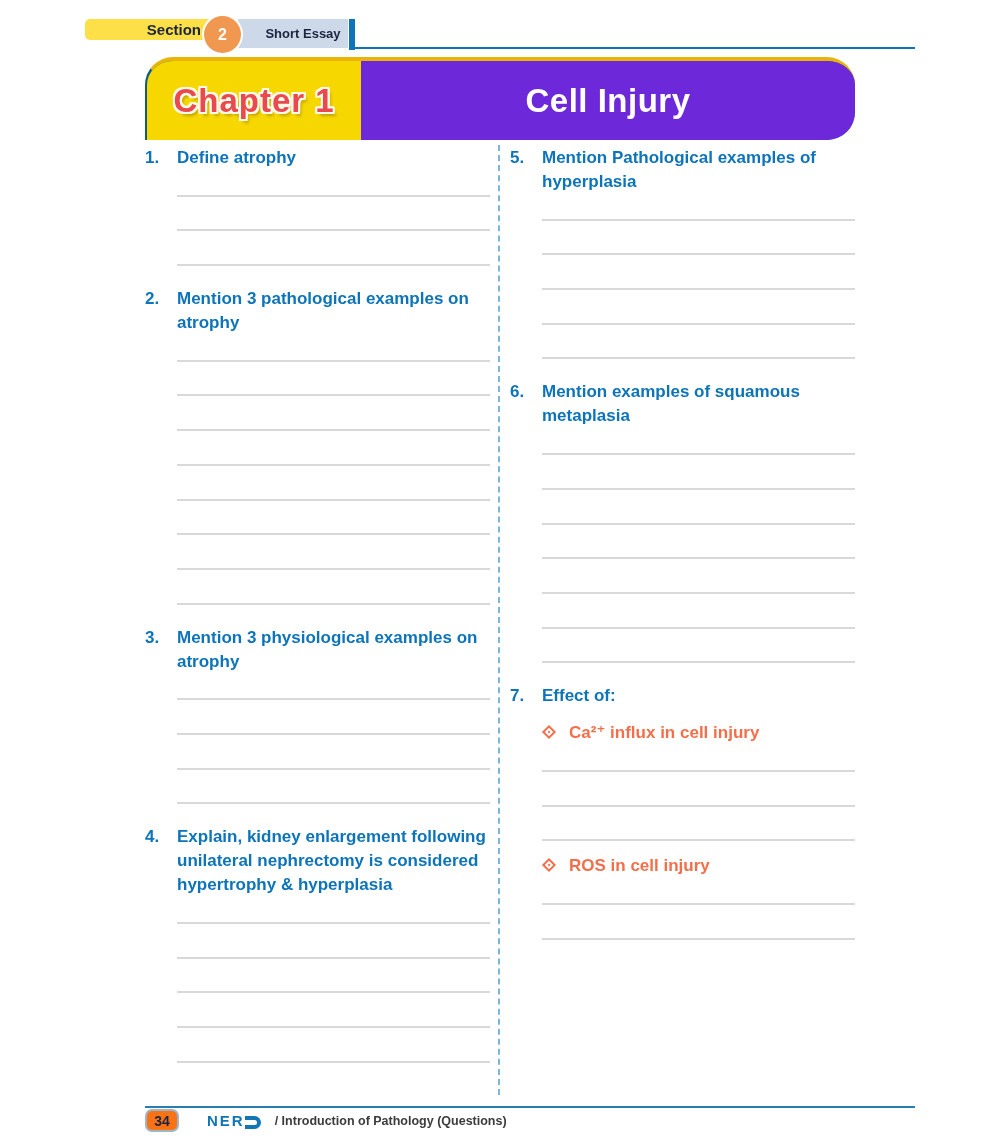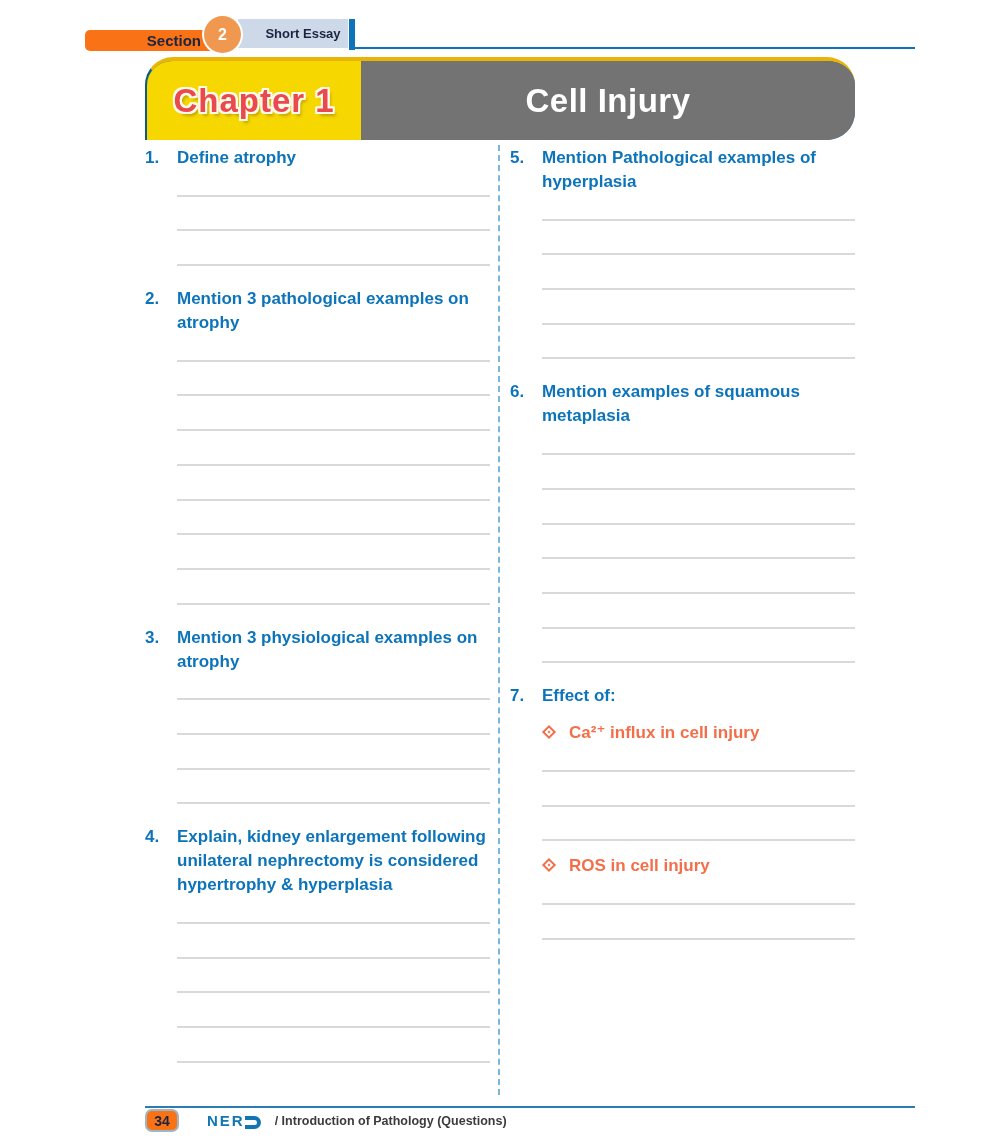--- a/index.html
+++ b/index.html
@@ -1,40 +1,40 @@
 <!DOCTYPE html>
 <html><head>
 <meta charset="utf-8">
 <style>
   * { margin:0; padding:0; box-sizing:border-box; }
   body { background:#ffffff; font-family:"Liberation Sans","DejaVu Sans",sans-serif; }
   .page { position:relative; width:1000px; height:1144px; background:#ffffff; overflow:hidden; }
 
   
   .section-pill { position:absolute; left:85px; top:19px; width:125px; height:21px;
-    background:#f97316; border-radius:5px 0 0 5px; display:flex; align-items:center;
-    justify-content:flex-end; padding-right:9px;margin-top:11px; }
+    background:#fde047; border-radius:5px 0 0 5px; display:flex; align-items:center;
+    justify-content:flex-end; padding-right:9px; }
   .section-pill span { font-size:15px; font-weight:800; color:#1b2440; }
   .section-circle { position:absolute; left:204px; top:16px; width:37px; height:37px;
     background:#f0984f; border-radius:50%; box-shadow:0 0 0 2px #ffffff;
     display:flex; align-items:center; justify-content:center; z-index:3; }
   .section-circle span { color:#ffffff; font-weight:800; font-size:16px; }
   .essay-tab { position:absolute; left:238px; top:19px; width:110px; height:29px;
     background:#cdd9e8; display:flex; align-items:center; justify-content:center; }
   .essay-tab span { font-size:13px; font-weight:700; color:#1b2440; padding-left:20px; }
   .tab-endbar { position:absolute; left:349px; top:19px; width:6px; height:31px; background:#0d74ba; }
   .tab-rule { position:absolute; left:352px; top:47px; width:563px; height:2px; background:#0d74ba; }
 
   
   .banner { position:absolute; left:145px; top:57px; width:710px; height:83px;
     display:flex; border-radius:28px 28px 28px 0; overflow:hidden;
     border-top:4px solid #eab308; border-left:2px solid #0b5c80; background:#0d74ba; }
   .banner-yellow { width:214px; flex:none; background:#f6d700; display:flex;
     align-items:center; justify-content:center; }
-  .banner-blue { flex:1; background:#737373; display:flex; align-items:center; justify-content:center; }
+  .banner-blue { flex:1; background:#6d28d9; display:flex; align-items:center; justify-content:center; }
   .chapter-label { font-size:33px; font-weight:800; color:#e9494f; letter-spacing:1px;
     text-shadow:-2px -2px 0 #fffbe8, 2px -2px 0 #fffbe8, -2px 2px 0 #fffbe8, 2px 2px 0 #fffbe8,
       0 -2px 0 #fffbe8, 0 2px 0 #fffbe8, -2px 0 0 #fffbe8, 2px 0 0 #fffbe8, 3px 4px 3px rgba(90,70,0,0.35); }
   .chapter-title { font-size:33px; font-weight:800; color:#ffffff; letter-spacing:0.5px; }
 
   
   .col { position:absolute; top:146px; width:345px; }
   .col-left { left:145px; }
   .col-right { left:510px; }
   .divider { position:absolute; left:498px; top:145px; height:950px; width:0;

